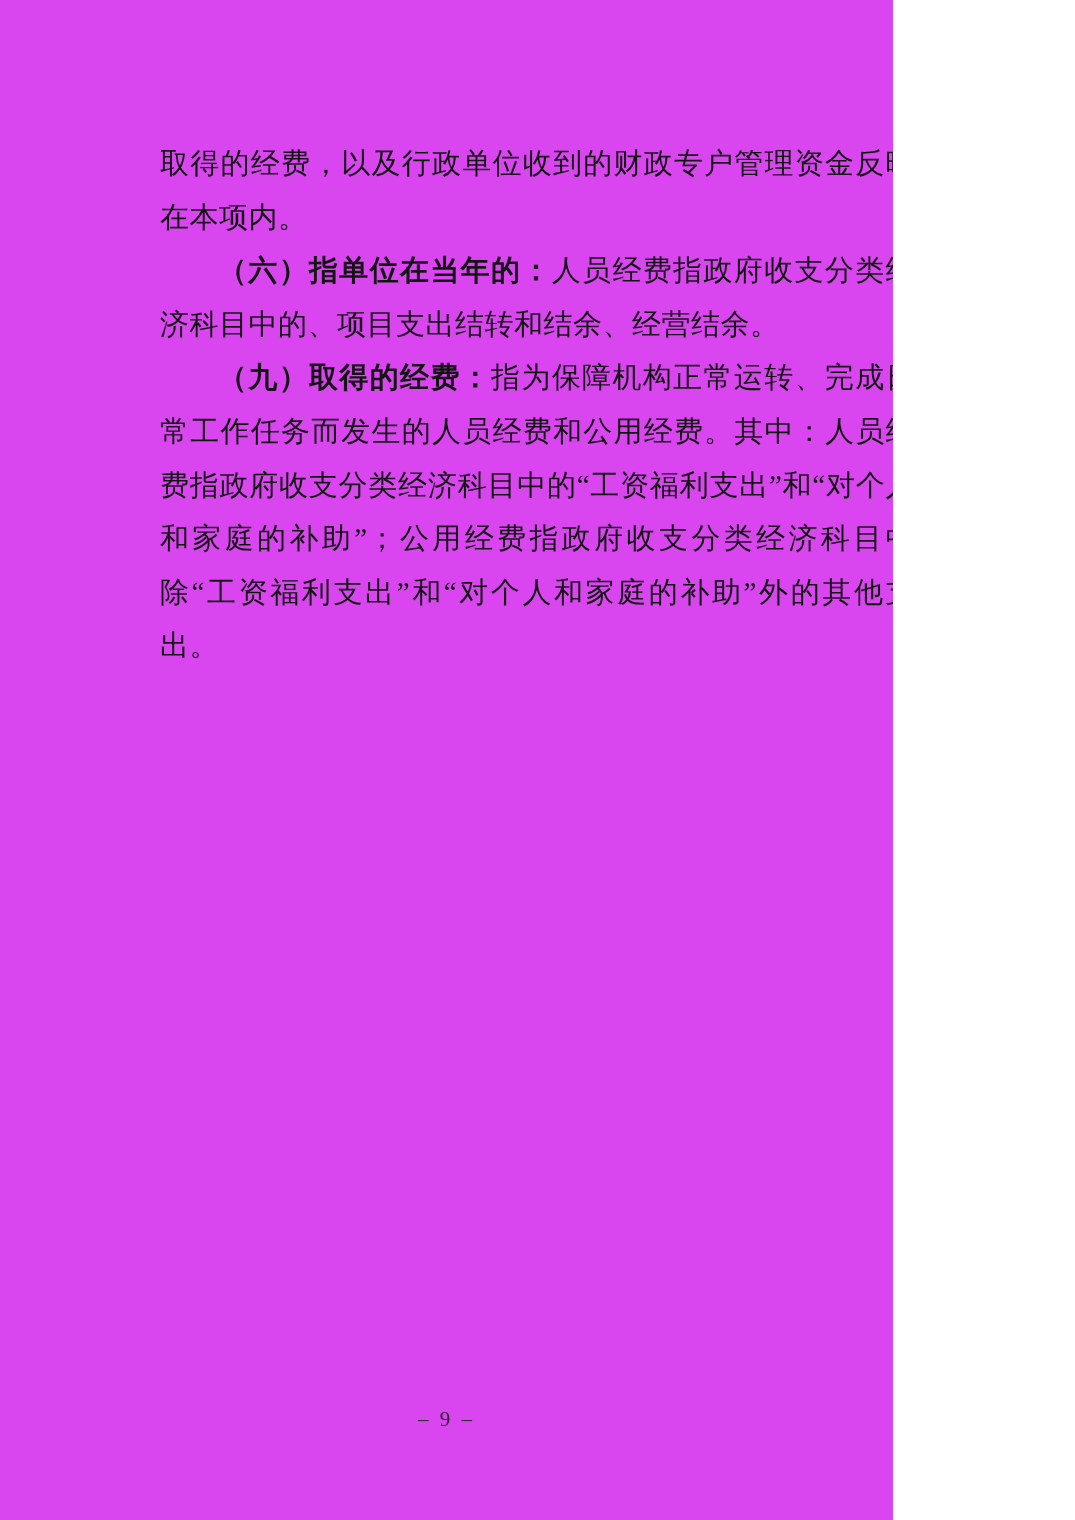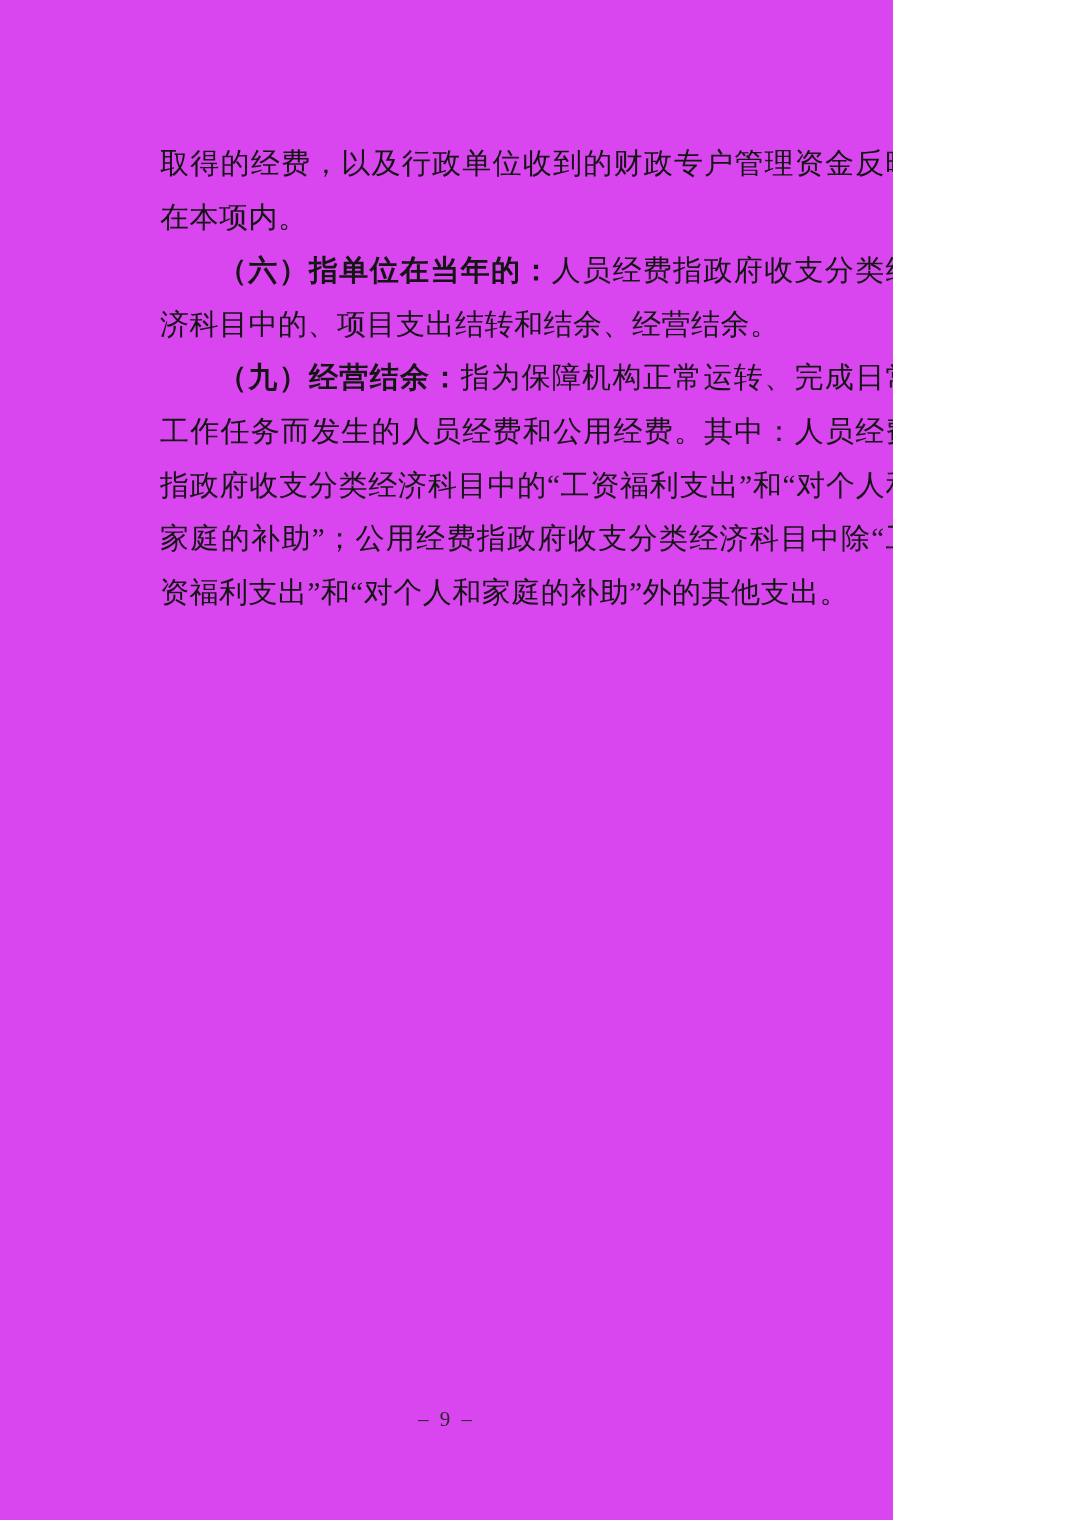--- a/index.html
+++ b/index.html
@@ -60,21 +60,21 @@
     </p>
 
 
     <p class="para">
       <span class="lead">（六）指单位在当年的：</span><span>人员经费指政府收支分类经济科目中的、项目支出结转和结余、经营结余。</span>
     </p>
 
 
 
     <p class="para">
-      <span class="lead">（九）经营结余：</span><span>指为保障机构正常运转、完成日常工作任务而发生的人员经费和公用经费。其中：人员经费指政府收支分类经济科目中的“工资福利支出”和“对个人和家庭的补助”；公用经费指政府收支分类经济科目中除“工资福利支出”和“对个人和家庭的补助”外的其他支出。</span>
+      <span class="lead">（九）取得的经费：</span><span>指为保障机构正常运转、完成日常工作任务而发生的人员经费和公用经费。其中：人员经费指政府收支分类经济科目中的“工资福利支出”和“对个人和家庭的补助”；公用经费指政府收支分类经济科目中除“工资福利支出”和“对个人和家庭的补助”外的其他支出。</span>
     </p>
 
 
 
   </div>
 
   <div class="footer">
     <span>– 9 –</span>
   </div>
 </div>

